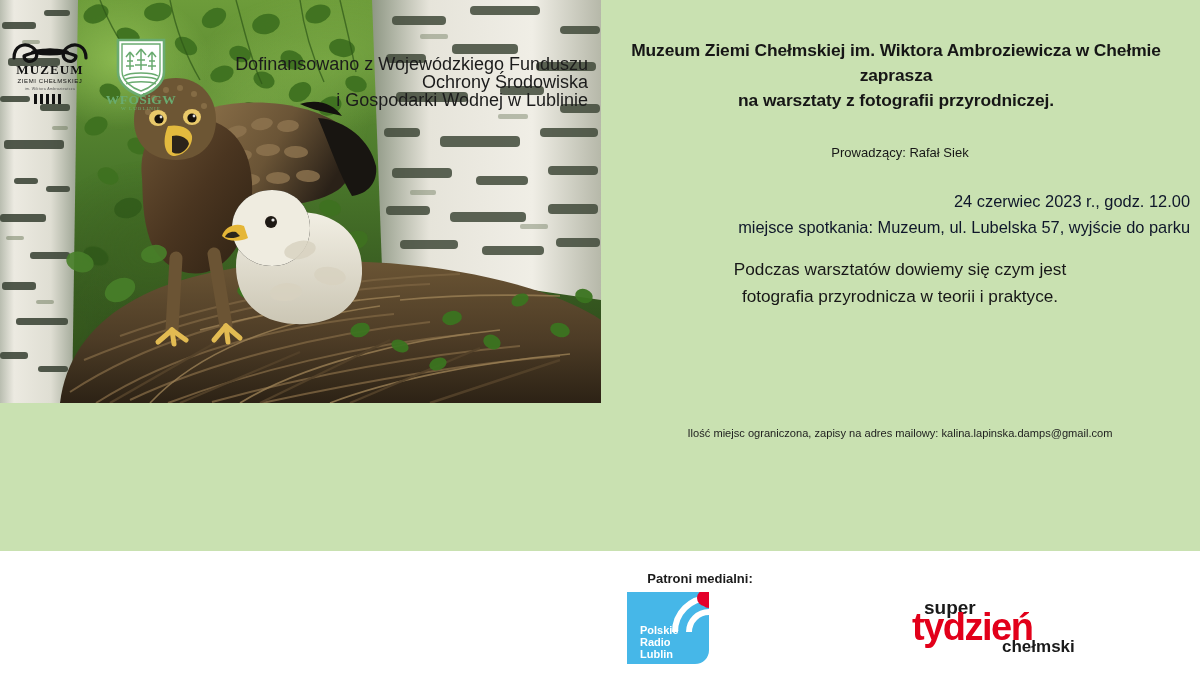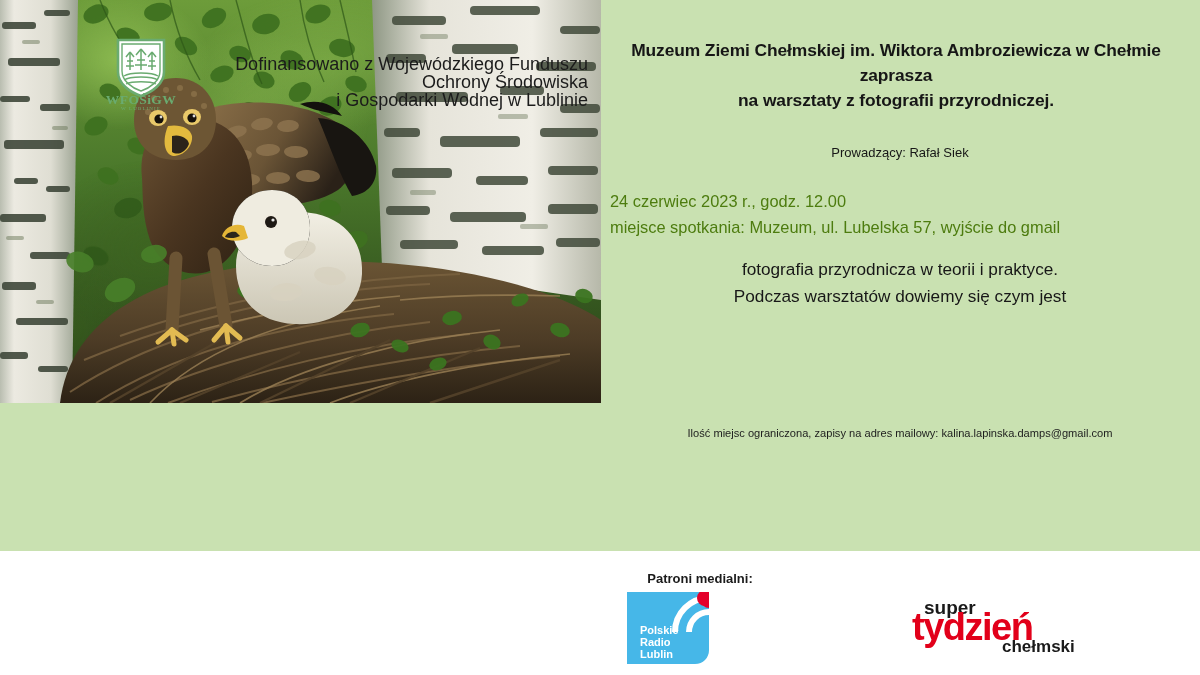--- a/index.html
+++ b/index.html
@@ -35,21 +35,21 @@
     letter-spacing:-0.1px;
   }
   .headline .l1{white-space:nowrap;}
   .lead{
     position:absolute;left:10px;top:140px;width:580px;
     text-align:center;color:#171717;
     font-size:13px;line-height:26px;
   }
   .when{
     position:absolute;left:10px;top:188px;width:580px;
-    text-align:left;color:#4d7c0f;
+    text-align:right;color:#0f172a;
     font-size:16.4px;line-height:26px;
   }
   .about{
     position:absolute;left:10px;top:256px;width:580px;
     text-align:center;color:#171717;
     font-size:17.2px;line-height:27px;
   }
   .free{
     position:absolute;left:10px;top:328px;width:580px;
     text-align:center;color:#171717;
@@ -387,36 +387,54 @@
     <div class="headline">
       <div class="l1">Muzeum Ziemi Chełmskiej im. Wiktora Ambroziewicza w Chełmie</div>
       <div>zaprasza</div>
       <div>na warsztaty z fotografii przyrodniczej.</div>
     </div>
 
     <div class="lead">Prowadzący: Rafał Siek</div>
 
     <div class="when">
       <div>24 czerwiec 2023 r., godz. 12.00</div>
-      <div>miejsce spotkania: Muzeum,  ul. Lubelska 57, wyjście do gmail</div>
+      <div>miejsce spotkania: Muzeum,  ul. Lubelska 57, wyjście do parku</div>
     </div>
 
     <div class="about">
+      <div>Podczas warsztatów dowiemy się czym jest</div>
       <div>fotografia przyrodnicza w teorii i praktyce.</div>
-      <div>Podczas warsztatów dowiemy się czym jest</div>
     </div>
 
 
     <div class="fineprint">
       <div>Ilość miejsc ograniczona, zapisy na adres mailowy: kalina.lapinska.damps@gmail.com</div>
     </div>
   </div>
 
   <div class="footer"></div>
 
+  <div class="muzeum-logo">
+    <svg viewBox="0 0 84 66">
+      <path d="M6,20 C6,8 16,4 24,9 C30,13 30,19 26,22 C22,25 16,23 16,18" fill="none" stroke="#111111" stroke-width="3.2" stroke-linecap="round"></path>
+      <path d="M78,20 C78,8 68,4 60,9 C54,13 54,19 58,22 C62,25 68,23 68,18" fill="none" stroke="#111111" stroke-width="3.2" stroke-linecap="round"></path>
+      <path d="M16,18 C24,14 40,12 42,12 C44,12 60,14 68,18" fill="none" stroke="#111111" stroke-width="3.2"></path>
+      <ellipse cx="42" cy="14" rx="19" ry="3.4" fill="#111111"></ellipse>
+      <text x="42" y="36" text-anchor="middle" font-family="Liberation Serif, serif" font-size="13" font-weight="bold" letter-spacing="1.1" fill="#111111">MUZEUM</text>
+      <text x="42" y="45" text-anchor="middle" font-family="Liberation Sans, sans-serif" font-size="6" letter-spacing="0.6" fill="#111111">ZIEMI CHEŁMSKIEJ</text>
+      <text x="42" y="51.5" text-anchor="middle" font-family="Liberation Sans, sans-serif" font-size="3.6" letter-spacing="0.3" fill="#555555">im. Wiktora Ambroziewicza</text>
+      <g fill="#111111">
+        <rect x="26" y="56" width="3" height="10"></rect>
+        <rect x="32" y="56" width="3" height="10"></rect>
+        <rect x="38" y="56" width="3" height="10"></rect>
+        <rect x="44" y="56" width="3" height="10"></rect>
+        <rect x="50" y="56" width="3" height="10"></rect>
+      </g>
+    </svg>
+  </div>
 
   <div class="wfos-logo">
     <svg viewBox="0 0 82 74">
       <path d="M18,4 L64,4 L64,36 C64,48 52,56 41,60 C30,56 18,48 18,36 Z" fill="#ffffff" stroke="#6aab70" stroke-width="2.6"></path>
       <path d="M22,8 L60,8 L60,35 C60,45 50,52 41,55 C32,52 22,45 22,35 Z" fill="none" stroke="#6aab70" stroke-width="1.4"></path>
       <g stroke="#6aab70" stroke-width="1.5" fill="none">
         <path d="M30,34 L30,16 M30,16 L26,21 M30,16 L34,21 M27,25 L33,25 M26,30 L34,30"></path>
         <path d="M41,34 L41,13 M41,13 L36,19 M41,13 L46,19 M37,24 L45,24 M35,29 L47,29"></path>
         <path d="M52,34 L52,16 M52,16 L48,21 M52,16 L56,21 M49,25 L55,25 M48,30 L56,30"></path>
       </g>

